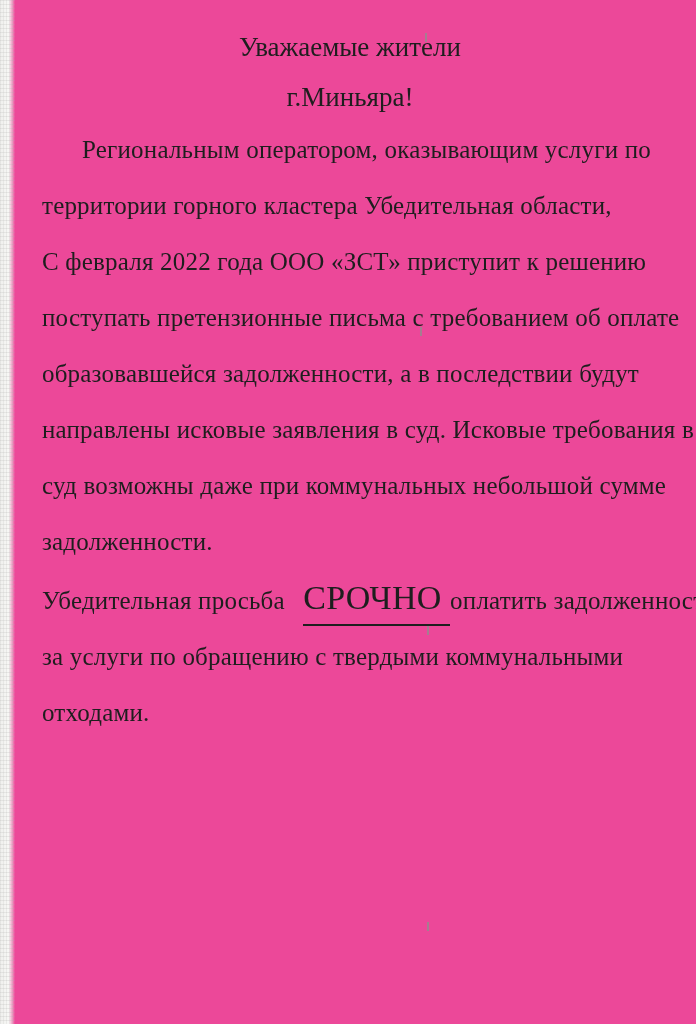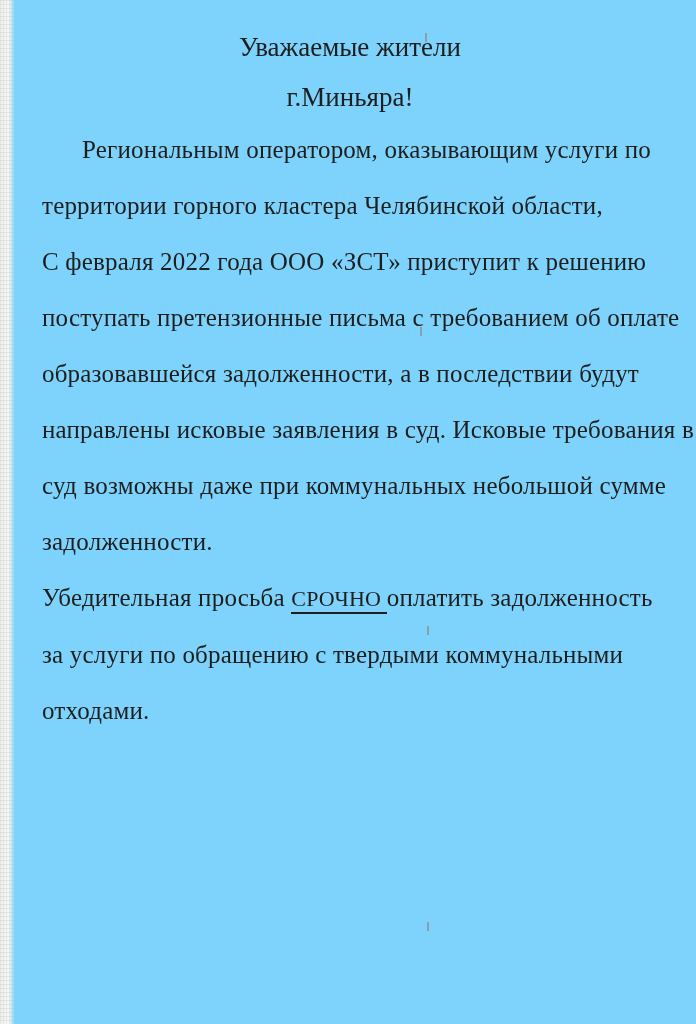--- a/index.html
+++ b/index.html
@@ -4,21 +4,21 @@
 <style>
   html, body {
     margin: 0;
     padding: 0;
     background: #ffffff;
   }
   .page {
     position: relative;
     width: 696px;
     height: 1024px;
-    background: #7dd3fc;
+    background: #ec4899;
     overflow: hidden;
     font-family: "Liberation Serif", "DejaVu Serif", serif;
     color: #1e1e1e;
   }
   
   .edge-noise {
     position: absolute;
     left: 0; top: 0;
     width: 15px; height: 1024px;
     background:
@@ -50,44 +50,45 @@
     white-space: nowrap;
   }
   .line {
     font-size: 25px;
     line-height: 56px;
     white-space: nowrap;
     letter-spacing: 0.2px;
   }
   .line.indent { padding-left: 40px; }
   .urgent {
-    font-size: 22px;
+    font-size: 34px;
     border-bottom: 2px solid #1e1e1e;
-    padding-bottom: 1px;
+    padding-bottom: 8px;
     white-space: pre;
+    margin-left: 12px;
   }
 </style>
 </head>
 <body>
 
 <div class="page">
   <div class="edge-noise"></div>
   <div class="tick t1"></div>
   <div class="tick t2"></div>
   <div class="tick t3"></div>
   <div class="tick t4"></div>
 
   <div class="content">
     <div class="heading">
       <div class="h-line">Уважаемые жители</div>
       <div class="h-line">г.Миньяра!</div>
     </div>
 
     <div class="line indent">Региональным оператором, оказывающим услуги по</div>
-    <div class="line">территории горного кластера Челябинской области,</div>
+    <div class="line">территории горного кластера Убедительная области,</div>
 
     <div class="line">С февраля 2022 года ООО «ЗСТ» приступит к решению</div>
     <div class="line">поступать претензионные письма с требованием об оплате</div>
     <div class="line">образовавшейся задолженности, а в последствии будут</div>
     <div class="line">направлены исковые заявления в суд. Исковые требования в</div>
     <div class="line">суд возможны даже при коммунальных небольшой сумме</div>
     <div class="line">задолженности.</div>
 
     <div class="line"><span>Убедительная просьба </span><span class="urgent">СРОЧНО </span><span>оплатить задолженность</span></div>
     <div class="line">за услуги по обращению с твердыми коммунальными</div>

